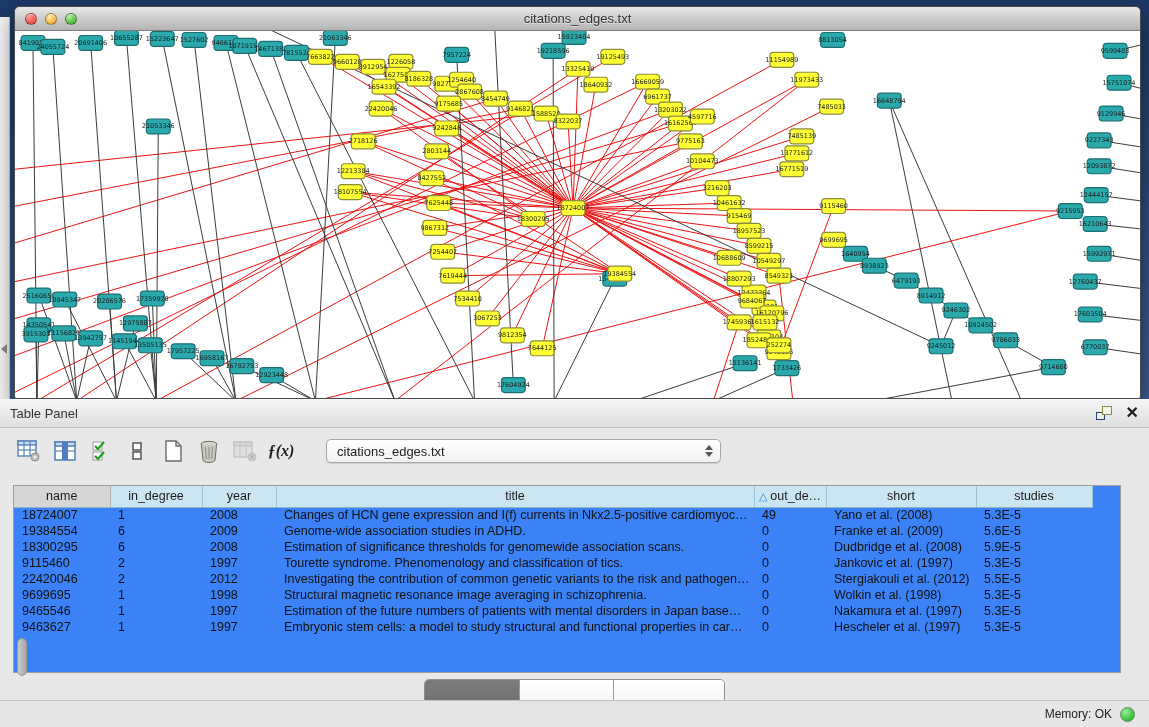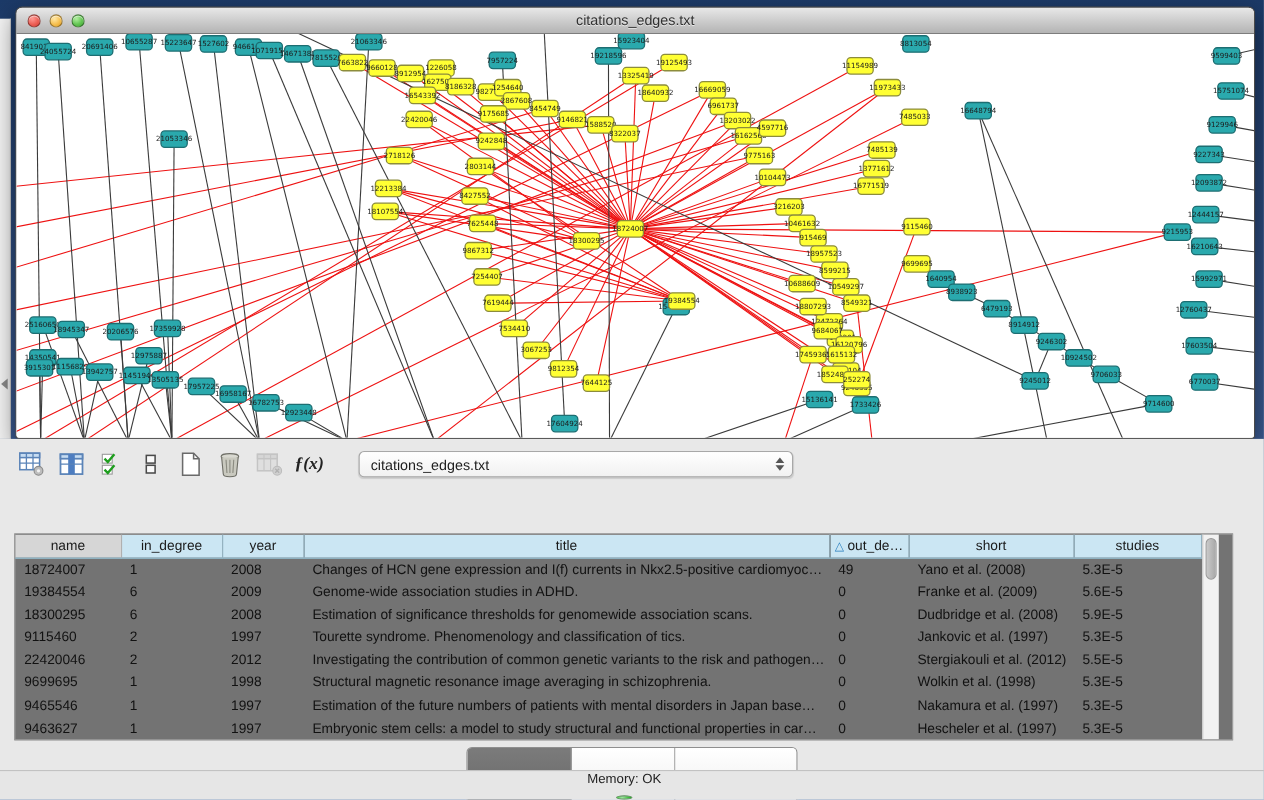--- a/index.html
+++ b/index.html
@@ -45,41 +45,41 @@
   .fx-label { font-family:"Liberation Serif", serif; font-style:italic; font-size:16px; color:#222;font-weight:bold; }
   .net-select { margin-left:22px; width:395px; height:24px; border:1px solid #a8a8a8; border-radius:5px;
     background:linear-gradient(180deg,#ffffff,#f1f1f1); display:flex; align-items:center; padding:0 6px 0 10px;
     box-shadow:0 1px 1px rgba(0,0,0,.12); }
   .net-select .sel-value { flex:1; font-size:13px; color:#1d1d1d; }
   .sel-arrows { display:flex; flex-direction:column; gap:2px; align-items:center; width:11px; }
   .sel-arrows .up { width:0;height:0;border-left:4px solid transparent;border-right:4px solid transparent;border-bottom:5px solid #555; }
   .sel-arrows .dn { width:0;height:0;border-left:4px solid transparent;border-right:4px solid transparent;border-top:5px solid #555; }
 
   .table-wrap { position:absolute; left:13px; top:86px; width:1108px; height:188px;
-    background:#737373; border:1px solid #9d9d9d; display:flex; }
+    background:#3b82f6; border:1px solid #9d9d9d; display:flex;flex-direction:column; }
   table.attr { border-collapse:collapse; table-layout:fixed; width:1078px; }
   table.attr th { height:21px; font-size:12.5px; font-weight:normal; color:#1a1a1a; text-align:center;
     background:#cbe6f3; border-right:1px solid #9fc3d4; border-bottom:1px solid #8fb3c4; overflow:hidden; white-space:nowrap; }
   table.attr th.first { background:#d6d6d6; border-right:1px solid #b0b0b0; }
   table.attr td { height:16px; font-size:12.5px; color:#111; padding:0 4px 0 8px; white-space:nowrap; overflow:hidden; }
   .sort-tri { color:#2a7fbf; font-size:11px; margin-right:3px; }
   .vscroll { width:15px; background:#f2f2f2; border-left:1px solid #cfcfcf; position:relative; }
   .vscroll .thumb { position:absolute; left:2px; top:3px; width:10px; height:38px; border-radius:6px;
     background:linear-gradient(90deg,#c9c9c9,#a9a9a9); border:1px solid #999; }
 
   .seg-tabs { position:absolute; left:0; right:0; top:280px; display:flex; justify-content:center; }
   .seg { display:flex; border:1px solid #8f8f8f; border-radius:5px; overflow:hidden;
     box-shadow:0 1px 1px rgba(255,255,255,.7); }
   .seg .tab { padding:18px 14px; font-size:13px; color:#1a1a1a; background:linear-gradient(180deg,#ffffff,#ededed);
     border-right:1px solid #9a9a9a; cursor:default; }
   .seg .tab:last-child { border-right:none; }
   .seg .tab.active { background:linear-gradient(180deg,#7b7b7b,#676767); color:#efefef; }
 
   .status-bar { position:absolute; left:0; top:700px; width:1149px; height:27px; background:#e6e6e6;
-    border-top:1px solid #c2c2c2; display:flex; align-items:center; justify-content:flex-end; padding-right:14px; gap:8px;flex-direction:column; }
+    border-top:1px solid #c2c2c2; display:flex; align-items:center; justify-content:flex-end; padding-right:14px; gap:8px; }
   .status-bar .mem-text { font-size:12px; color:#222; }
   .mem-dot { width:15px; height:15px; border-radius:50%; border:1px solid #5c8f5c;
     background:radial-gradient(circle at 35% 30%, #9fe89f, #43c643 60%, #2fa32f); }
 </style>
 </head>
 <body>
 
 <div class="left-strip">
   <div class="collapse-arrow"></div>
 </div>
@@ -753,20 +753,30 @@
         </g>
         <g>
           <rect x="809" y="202.5" width="24" height="15" rx="3.5" fill="#ffff33" stroke="#8c8c3c" stroke-width="1.2"></rect>
           <text x="821" y="212" text-anchor="middle" font-size="6.5" font-family="&quot;DejaVu Sans&quot;, sans-serif" fill="#1c1c1c">9699695</text>
         </g>
       </svg>
   </div>
 </div>
 
 <div class="table-panel">
+  <div class="panel-header">
+    <span class="panel-title">Table Panel</span>
+    <span class="hdr-icons">
+      <span class="float-icon">
+          <span class="sq1"></span>
+          <span class="sq2"></span>
+        </span>
+      <span class="close-x">✕</span>
+    </span>
+  </div>
 
   <div class="toolbar">
     <span class="tool-btn">
       <svg width="24" height="22" viewBox="0 0 24 22">
         <rect x="1" y="1" width="18" height="15" fill="#fff" stroke="#5b84b8" stroke-width="1.4"></rect>
         <rect x="1" y="1" width="18" height="4" fill="#c6dcf2" stroke="#5b84b8" stroke-width="1.4"></rect>
         <line x1="7" y1="1" x2="7" y2="16" stroke="#5b84b8" stroke-width="1.2"></line>
         <line x1="13" y1="1" x2="13" y2="16" stroke="#5b84b8" stroke-width="1.2"></line>
         <line x1="1" y1="10" x2="19" y2="10" stroke="#5b84b8" stroke-width="1.2"></line>
         <circle cx="18" cy="17" r="4" fill="#bdbdbd" stroke="#8a8a8a"></circle>

